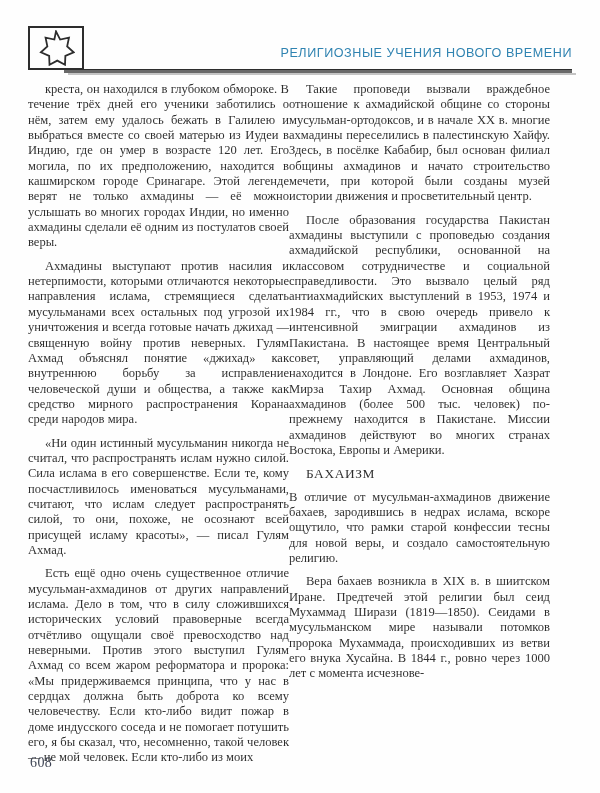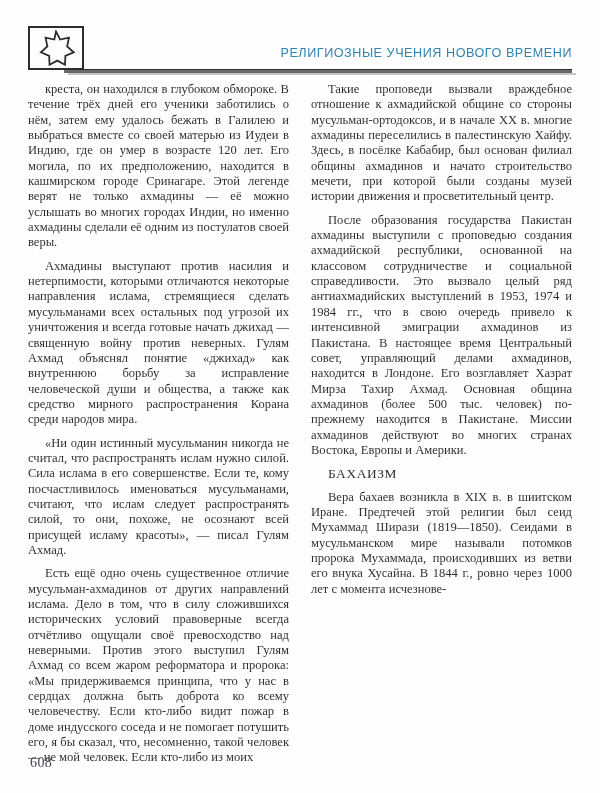--- a/index.html
+++ b/index.html
@@ -82,21 +82,20 @@
   }
 
   
   .columns {
     position: absolute;
     left: 28px;
     top: 82px;
     width: 544px;
     height: 648px;
     display: flex;
-    gap: 22px;
   }
   .column {
     width: 261px;
     font-size: 12.55px;
     line-height: 15.35px;
     text-align: justify;
     text-justify: inter-word;
     hyphens: manual;
   }
   .column p {
@@ -164,20 +163,21 @@
       <p>«Ни один истинный мусульманин никогда не считал, что распространять ислам нужно силой. Сила ислама в его совершенстве. Если те, кому посчастливилось именоваться мусульманами, считают, что ислам следует распространять силой, то они, похоже, не осознают всей присущей исламу красоты», — писал Гулям Ахмад.</p>
       <p>Есть ещё одно очень существенное отличие мусульман-ахмадинов от других направлений ислама. Дело в том, что в силу сложившихся исторических условий правоверные всегда отчётливо ощущали своё превосходство над неверными. Против этого выступил Гулям Ахмад со всем жаром реформатора и пророка: «Мы придерживаемся принципа, что у нас в сердцах должна быть доброта ко всему человечеству. Если кто-либо видит пожар в доме индусского соседа и не помогает потушить его, я бы сказал, что, несомненно, такой человек — не мой человек. Если кто-либо из моих</p>
     </div>
 
     <div class="column">
       <p>Такие проповеди вызвали враждебное отношение к ахмадийской общине со стороны мусульман-ортодоксов, и в начале XX в. многие ахмадины переселились в палестинскую Хайфу. Здесь, в посёлке Кабабир, был основан филиал общины ахмадинов и начато строительство мечети, при которой были созданы музей истории движения и просветительный центр.</p>
       <p>После образования государства Пакистан ахмадины выступили с проповедью создания ахмадийской республики, основанной на классовом сотрудничестве и социальной справедливости. Это вызвало целый ряд антиахмадийских выступлений в 1953, 1974 и 1984 гг., что в свою очередь привело к интенсивной эмиграции ахмадинов из Пакистана. В настоящее время Центральный совет, управляющий делами ахмадинов, находится в Лондоне. Его возглавляет Хазрат Мирза Тахир Ахмад. Основная община ахмадинов (более 500 тыс. человек) по-прежнему находится в Пакистане. Миссии ахмадинов действуют во многих странах Востока, Европы и Америки.</p>
 
       <p class="section-heading">БАХАИЗМ</p>
 
+      <p class="noindent">В отличие от мусульман-ахмадинов движение бахаев, зародившись в недрах ислама, вскоре ощутило, что рамки старой конфессии тесны для новой веры, и создало самостоятельную религию.</p>
       <p>Вера бахаев возникла в XIX в. в шиитском Иране. Предтечей этой религии был сеид Мухаммад Ширази (1819—1850). Сеидами в мусульманском мире называли потомков пророка Мухаммада, происходивших из ветви его внука Хусайна. В 1844 г., ровно через 1000 лет с момента исчезнове-</p>
     </div>
 
   </div>
 
   <div class="folio">608</div>
 
   <div class="scan-tint"></div>
 </div>
 

